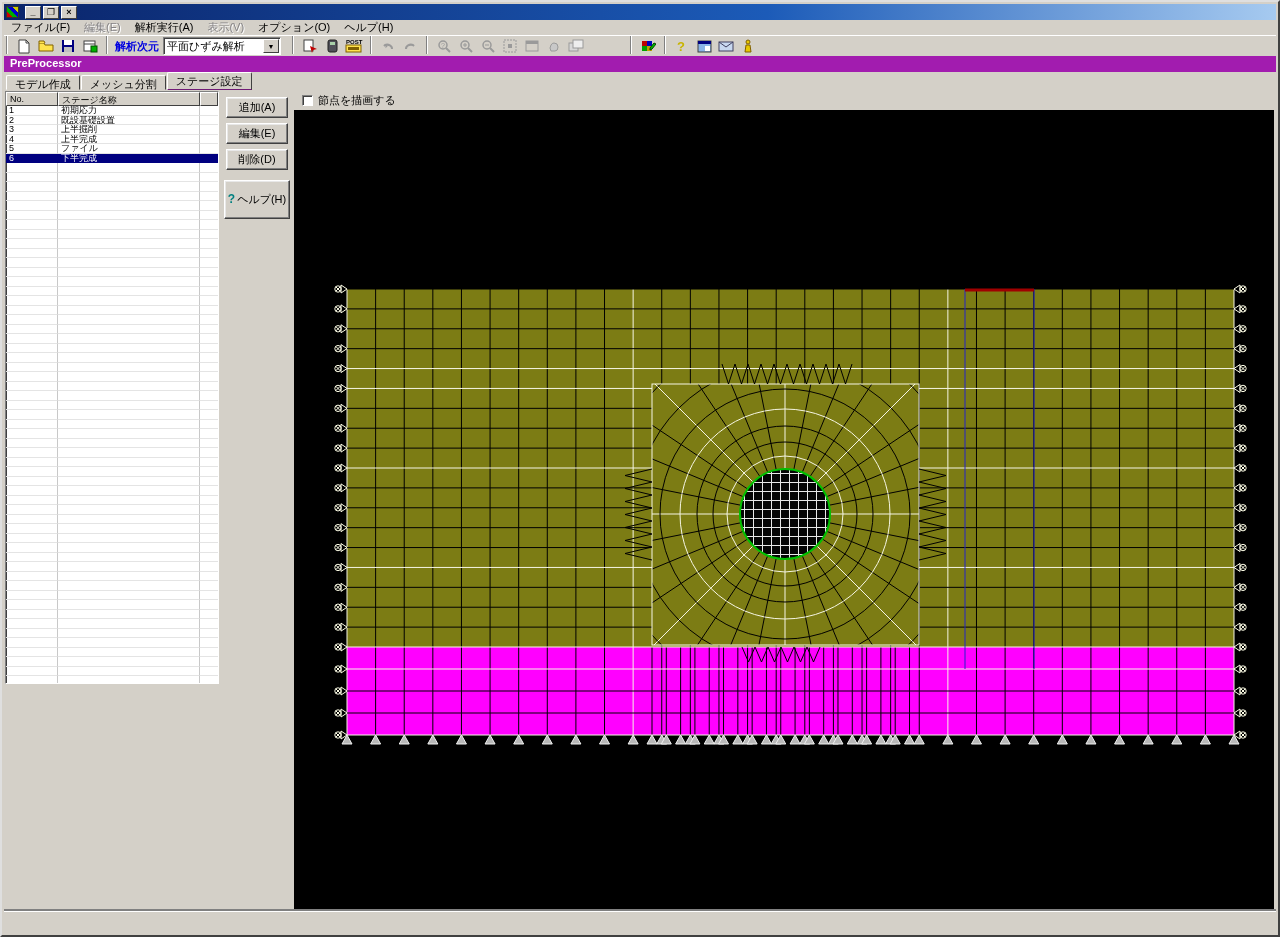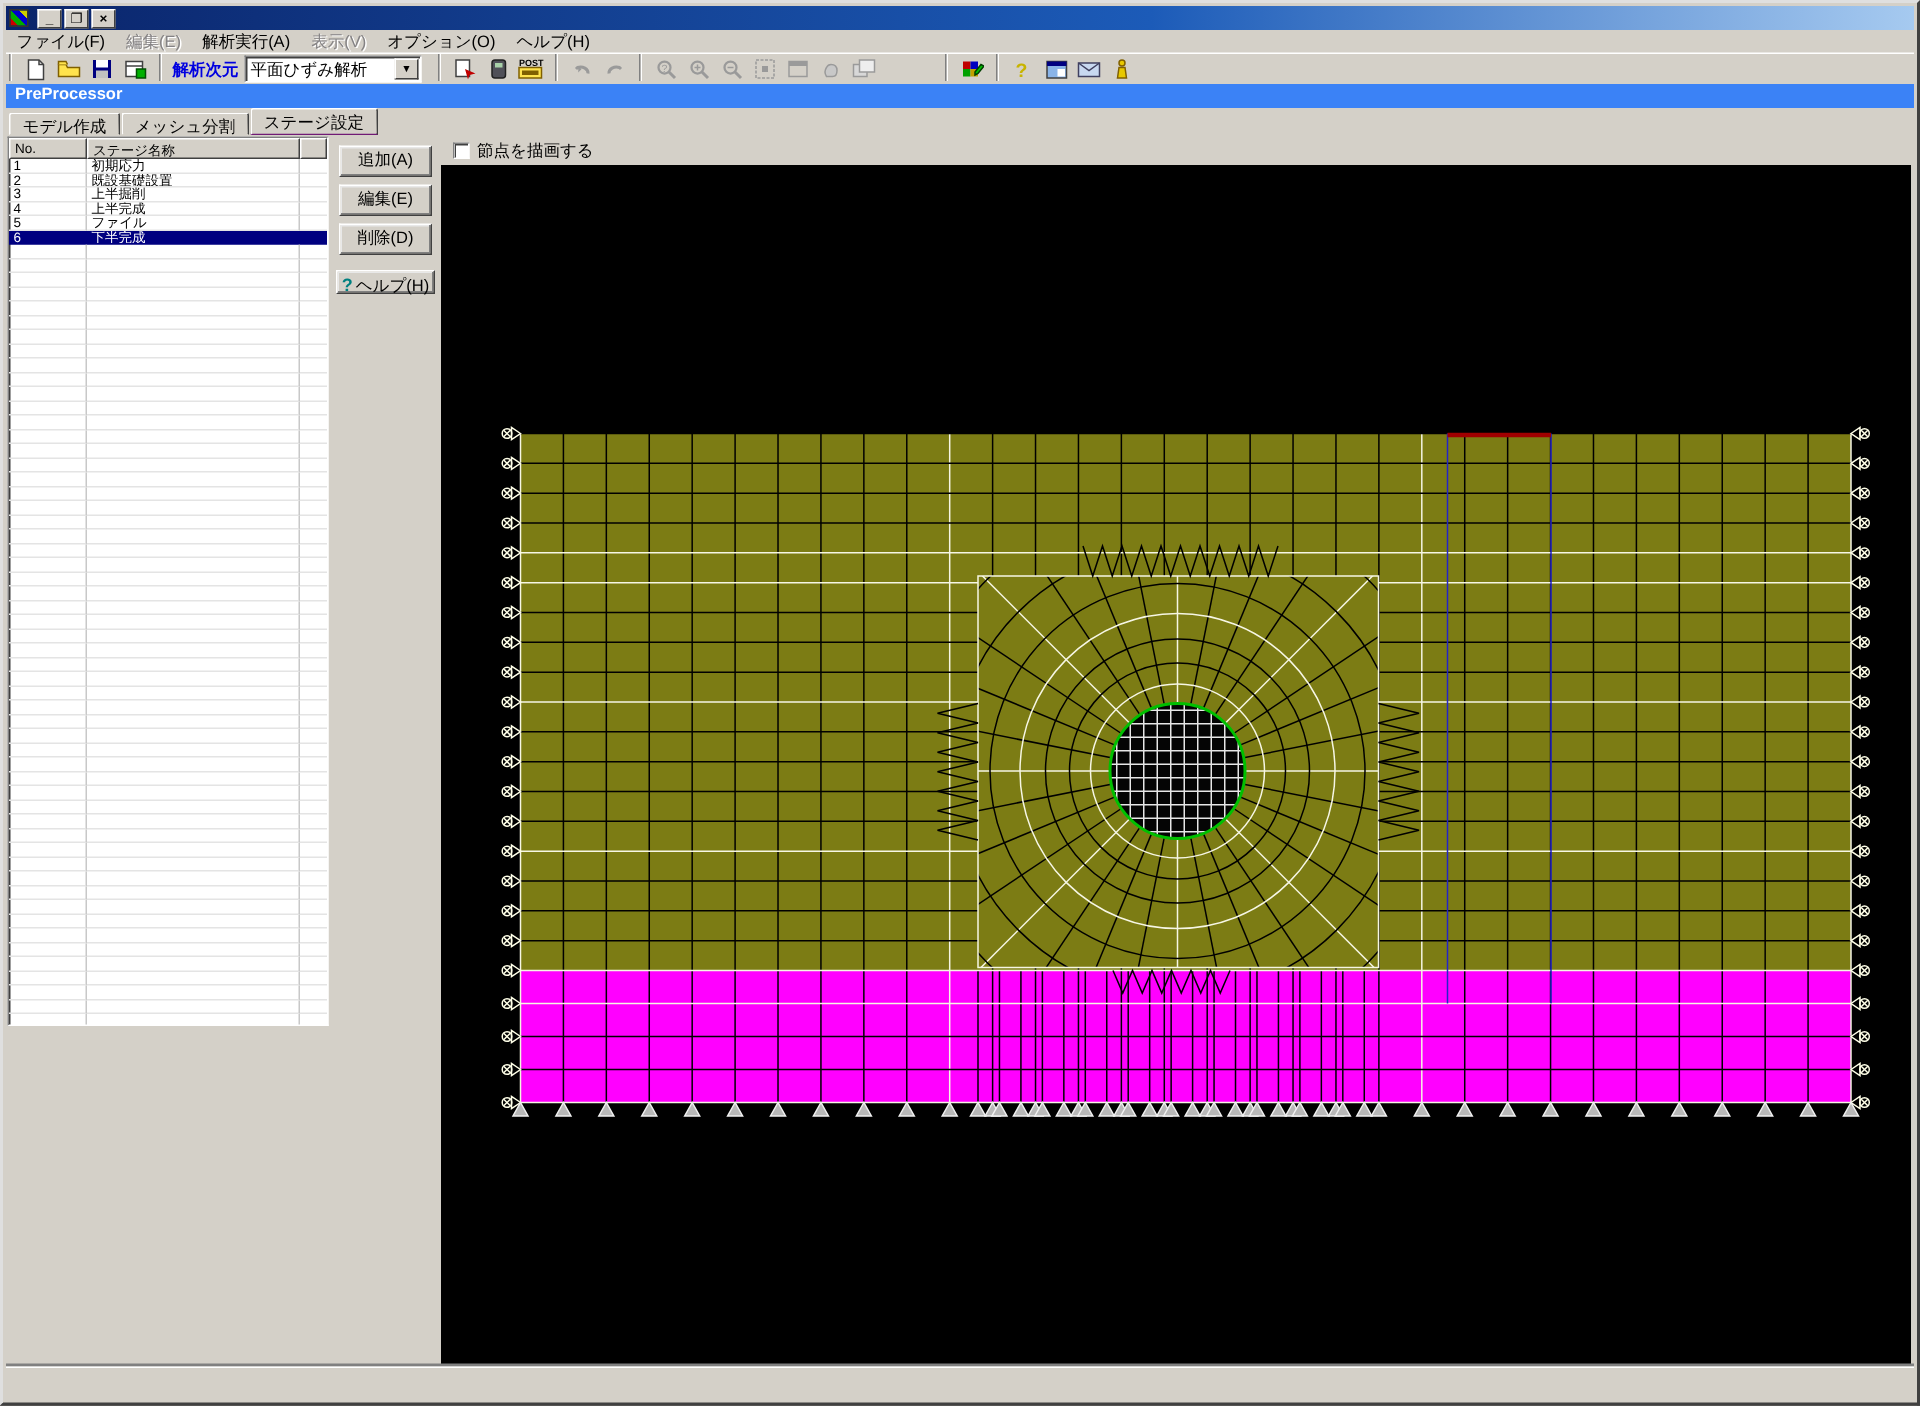--- a/index.html
+++ b/index.html
@@ -30,21 +30,21 @@
   .tb-sep { width:2px; height:18px; margin:0 2px; border-left:1px solid #808080; border-right:1px solid #fff; }
   .tb-btn { width:22px; height:19px; display:flex; align-items:center; justify-content:center; }
   .tb-btn svg { display:block; }
   .combo-label { color:#0000E0; font-weight:bold; font-size:11px; margin:0 4px 0 2px; }
   .combo { width:118px; height:18px; background:#fff; border:1px solid; border-color:#808080 #fff #fff #808080;
            box-shadow:inset 1px 1px 0 #404040; display:flex; align-items:center; font-size:11px; }
   .combo-val { flex:1; padding-left:3px; white-space:nowrap; overflow:hidden; }
   .combo-arrow { width:16px; height:14px; margin-right:1px; background:#D4D0C8; border:1px solid;
                  border-color:#fff #404040 #404040 #fff; font-size:7px; text-align:center; line-height:13px; }
   
-  .pp-band { position:absolute; left:2px; top:54px; right:2px; height:16px; background:#3b82f6;
+  .pp-band { position:absolute; left:2px; top:54px; right:2px; height:16px; background:#a21caf;
              color:#fff; font-size:11px; font-weight:bold; padding:1px 6px; }
   
   .tabbar { position:absolute; left:2px; top:70px; right:2px; height:18px; background:#D4D0C8; display:flex; align-items:flex-end; padding-left:2px; }
   .tab { font-size:11px; padding:1px 8px 2px; height:15px; background:#D4D0C8; position:relative;
          border:1px solid; border-color:#fff #404040 #D4D0C8 #fff; border-radius:2px 2px 0 0; margin-right:1px; }
   .tab.active { height:18px; z-index:3; border-bottom:1px solid #701a75; font-weight:normal; }
   
   .content { position:absolute; left:2px; top:88px; right:2px; bottom:24px; background:#D4D0C8; }
   .stage-table { position:absolute; left:1px; top:1px; width:214px; height:593px; background:#fff;
                  border:1px solid; border-color:#808080 #fff #fff #808080; box-shadow:inset 1px 1px 0 #404040;
@@ -678,21 +678,21 @@
             <div class="c no"></div>
             <div class="c name"></div>
             <div class="c extra"></div>
           </div>
         </div>
     </div>
 
     <button class="side-btn" style="left:222px; top:7px;"><span>追加(A)</span></button>
     <button class="side-btn" style="left:222px; top:33px;"><span>編集(E)</span></button>
     <button class="side-btn" style="left:222px; top:59px;"><span>削除(D)</span></button>
-    <button class="side-btn" style="left:220px; top:90px; width:66px; height:16px;"><span class="qmark">?</span><span>ヘルプ(H)</span></button>
+    <button class="side-btn" style="left:220px; top:90px; width:66px; height:39px;"><span class="qmark">?</span><span>ヘルプ(H)</span></button>
 
     <div class="canvas-zone">
       <div class="check-strip">
         <span class="checkbox"></span>
         <span>節点を描画する</span>
       </div>
       <div class="draw-area">
         <svg id="mesh-svg" width="980" height="803">
             <rect x="53" y="179" width="887" height="358" fill="#7C7C14"></rect>
             <rect x="53" y="537" width="887" height="88" fill="#FF00FF"></rect>

